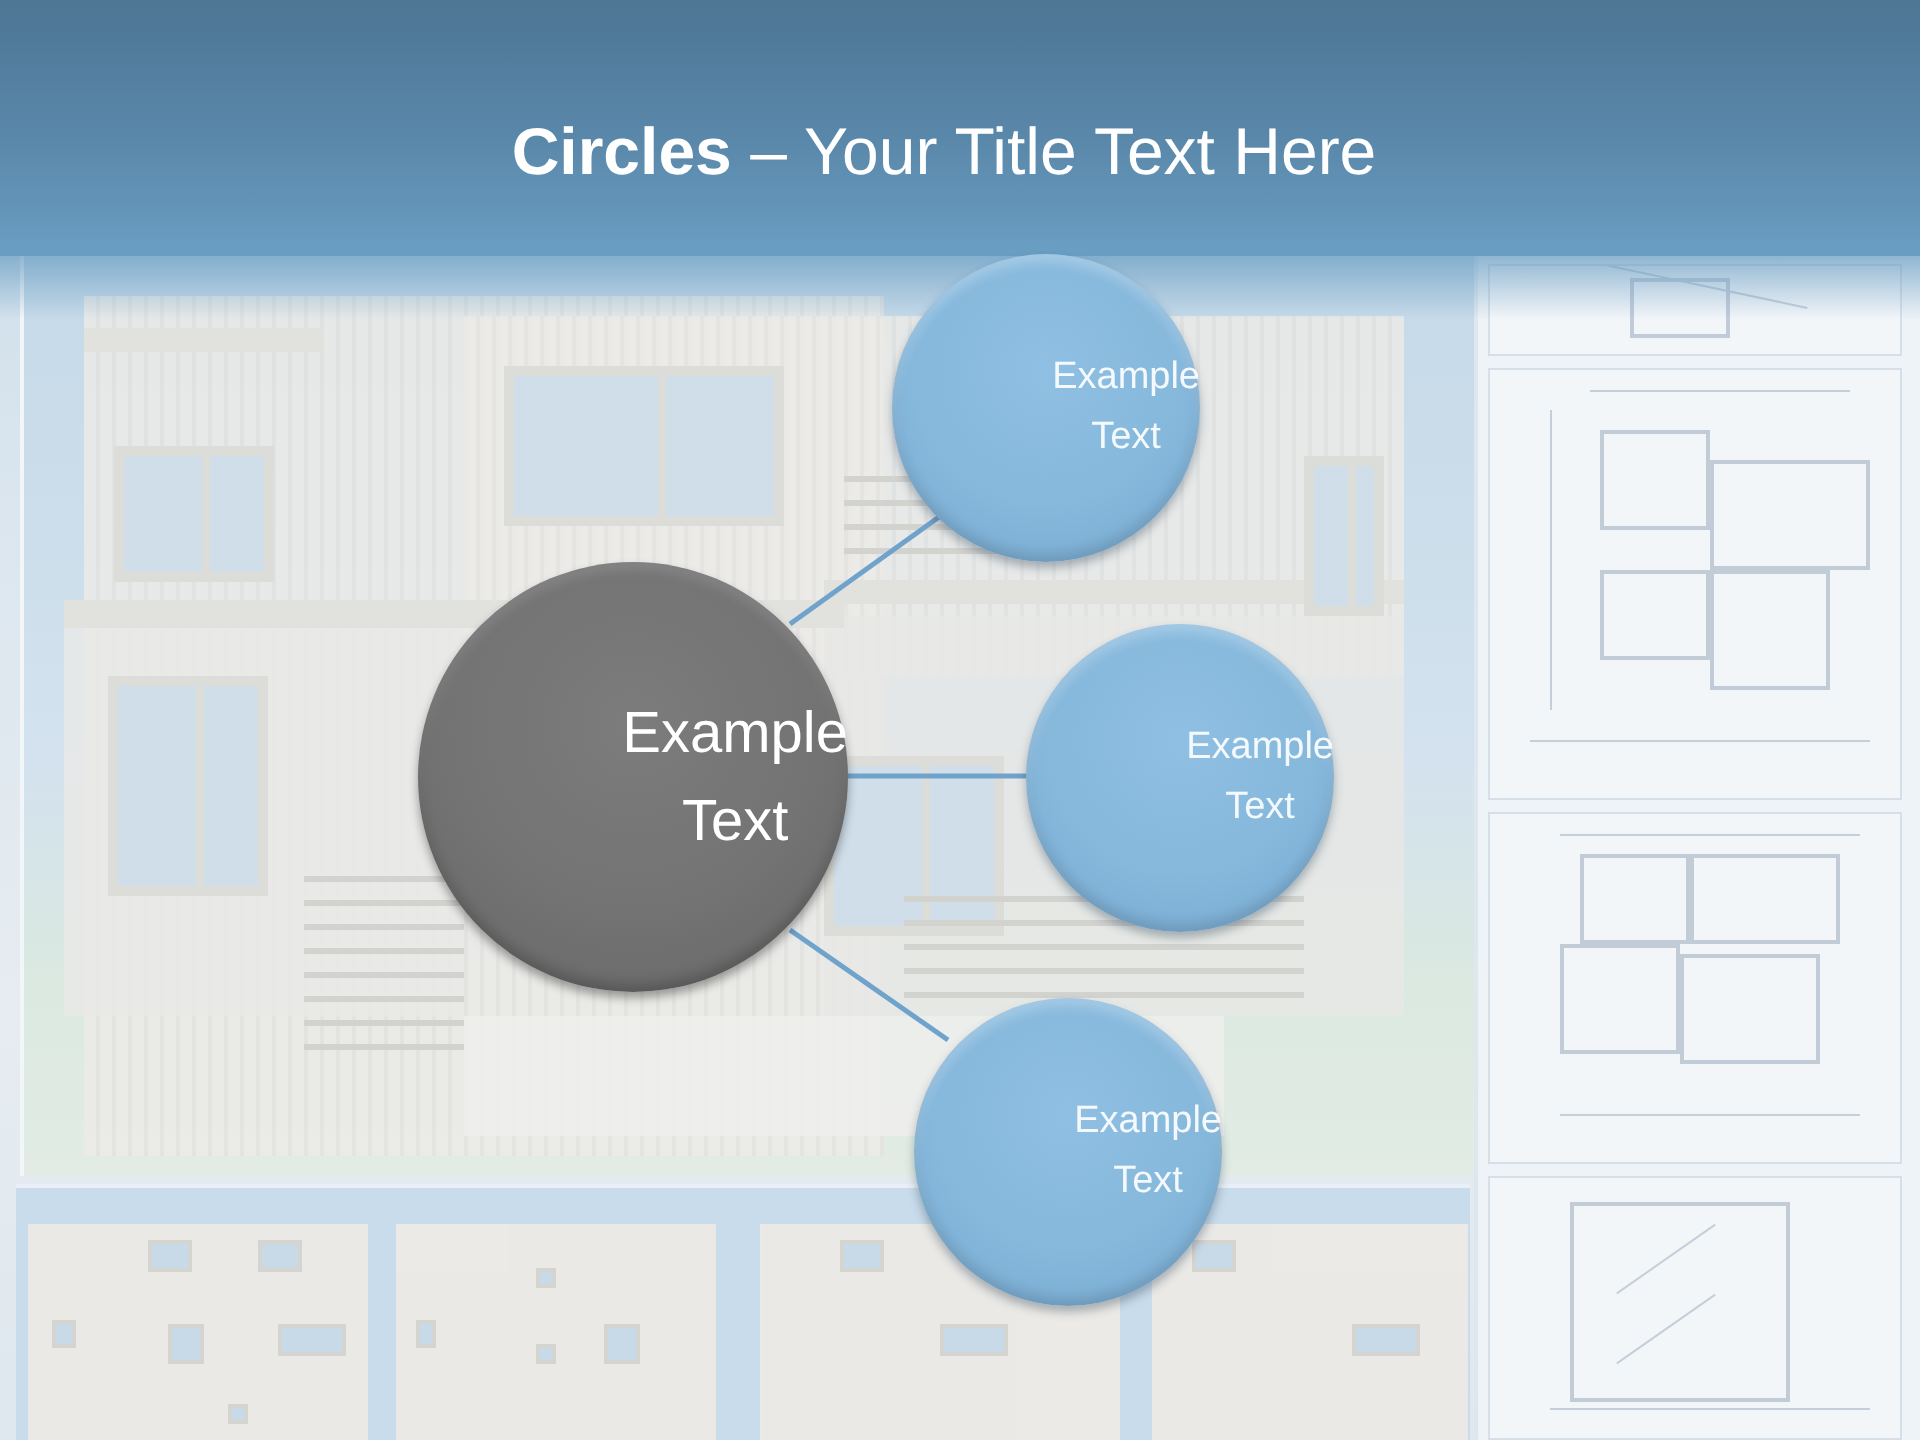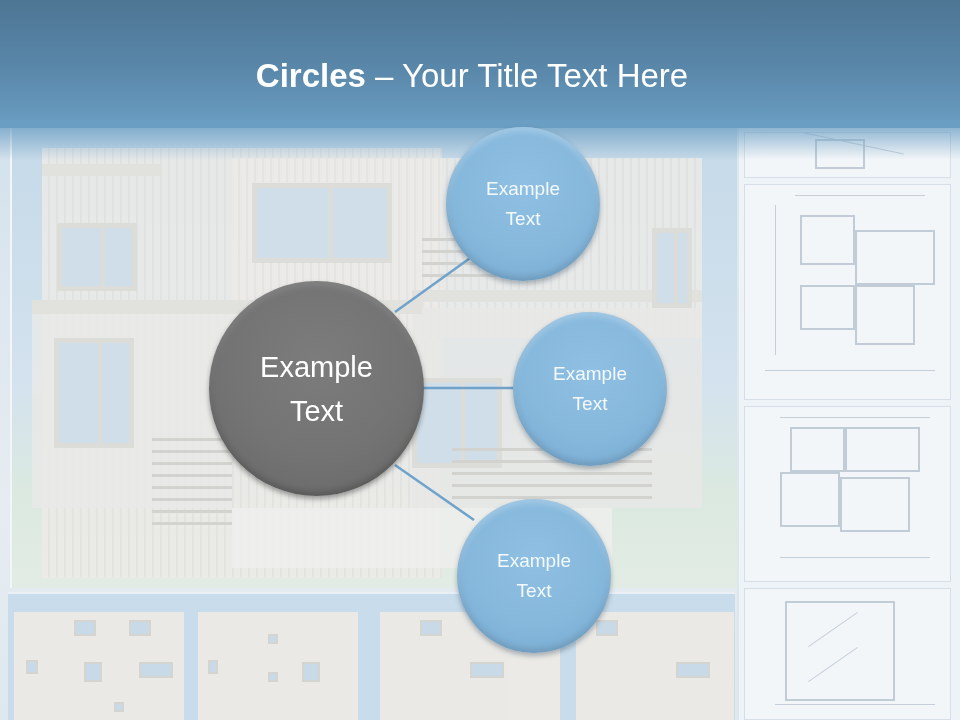--- a/index.html
+++ b/index.html
@@ -37,21 +37,21 @@
     background:linear-gradient(180deg,#4d7594 0%, #5a88aa 55%, #6a9ec3 100%); }
   .header-fade { position:absolute; left:0; top:120px; width:960px; height:40px;
     background:linear-gradient(180deg, rgba(106,158,195,.9), rgba(106,158,195,0)); }
   .title { position:absolute; left:0; top:54px; width:944px; text-align:center;
     color:#ffffff; font-family:"Liberation Sans", sans-serif; font-size:33px; line-height:44px; }
   .title b { font-weight:bold; }
 
   
   .connectors { position:absolute; left:0; top:0; width:960px; height:720px; }
   .circle { position:absolute; border-radius:50%; display:flex; align-items:center;
-    justify-content:center; text-align:center; color:#fff; box-sizing:border-box; }
+    justify-content:flex-end; text-align:center; color:#fff; box-sizing:border-box; }
   .circle-center { left:209px; top:281px; width:215px; height:215px;
     background:radial-gradient(circle at 50% 38%, #7c7c7c 0%, #737373 55%, #6a6a6a 85%, #5c5c5c 100%);
     box-shadow: 0 3px 5px rgba(0,0,0,.35), inset 0 -4px 6px rgba(0,0,0,.18), inset 0 4px 6px rgba(255,255,255,.12);
     font-size:29px; line-height:44px; font-family:"Liberation Sans", sans-serif; }
   .circle-node { width:154px; height:154px;
     background:radial-gradient(circle at 50% 38%, #8fc0e3 0%, #86b8dc 55%, #7aadd3 85%, #6a9ec6 100%);
     box-shadow: 0 3px 5px rgba(40,60,80,.35), inset 0 -4px 6px rgba(0,0,0,.12), inset 0 4px 6px rgba(255,255,255,.25);
     font-size:19px; line-height:30px; font-family:"Liberation Sans", sans-serif; color:#f4f9fd; }
   .node-1 { left:446px; top:127px; }
   .node-2 { left:513px; top:312px; }

